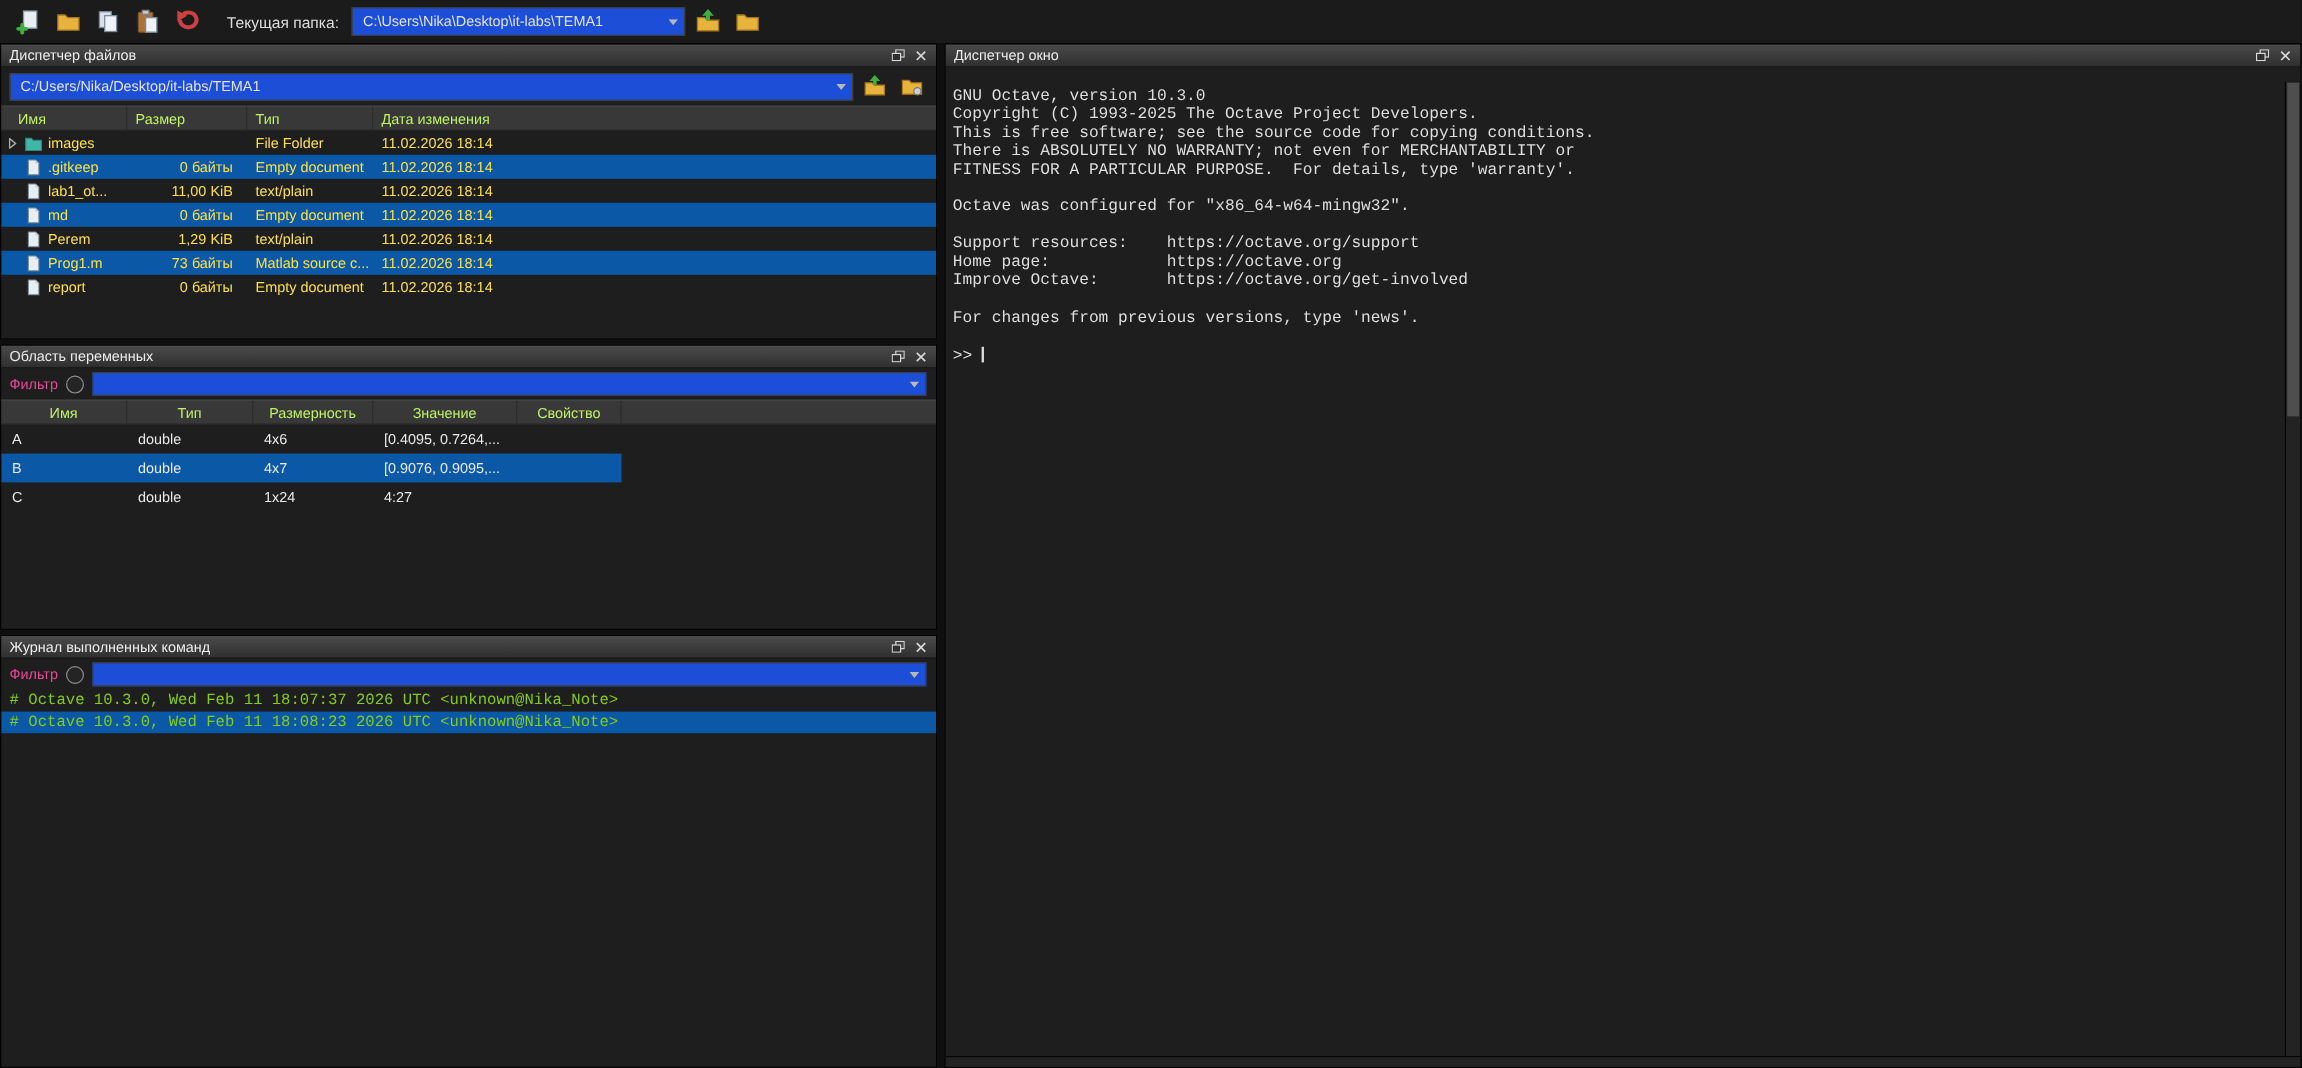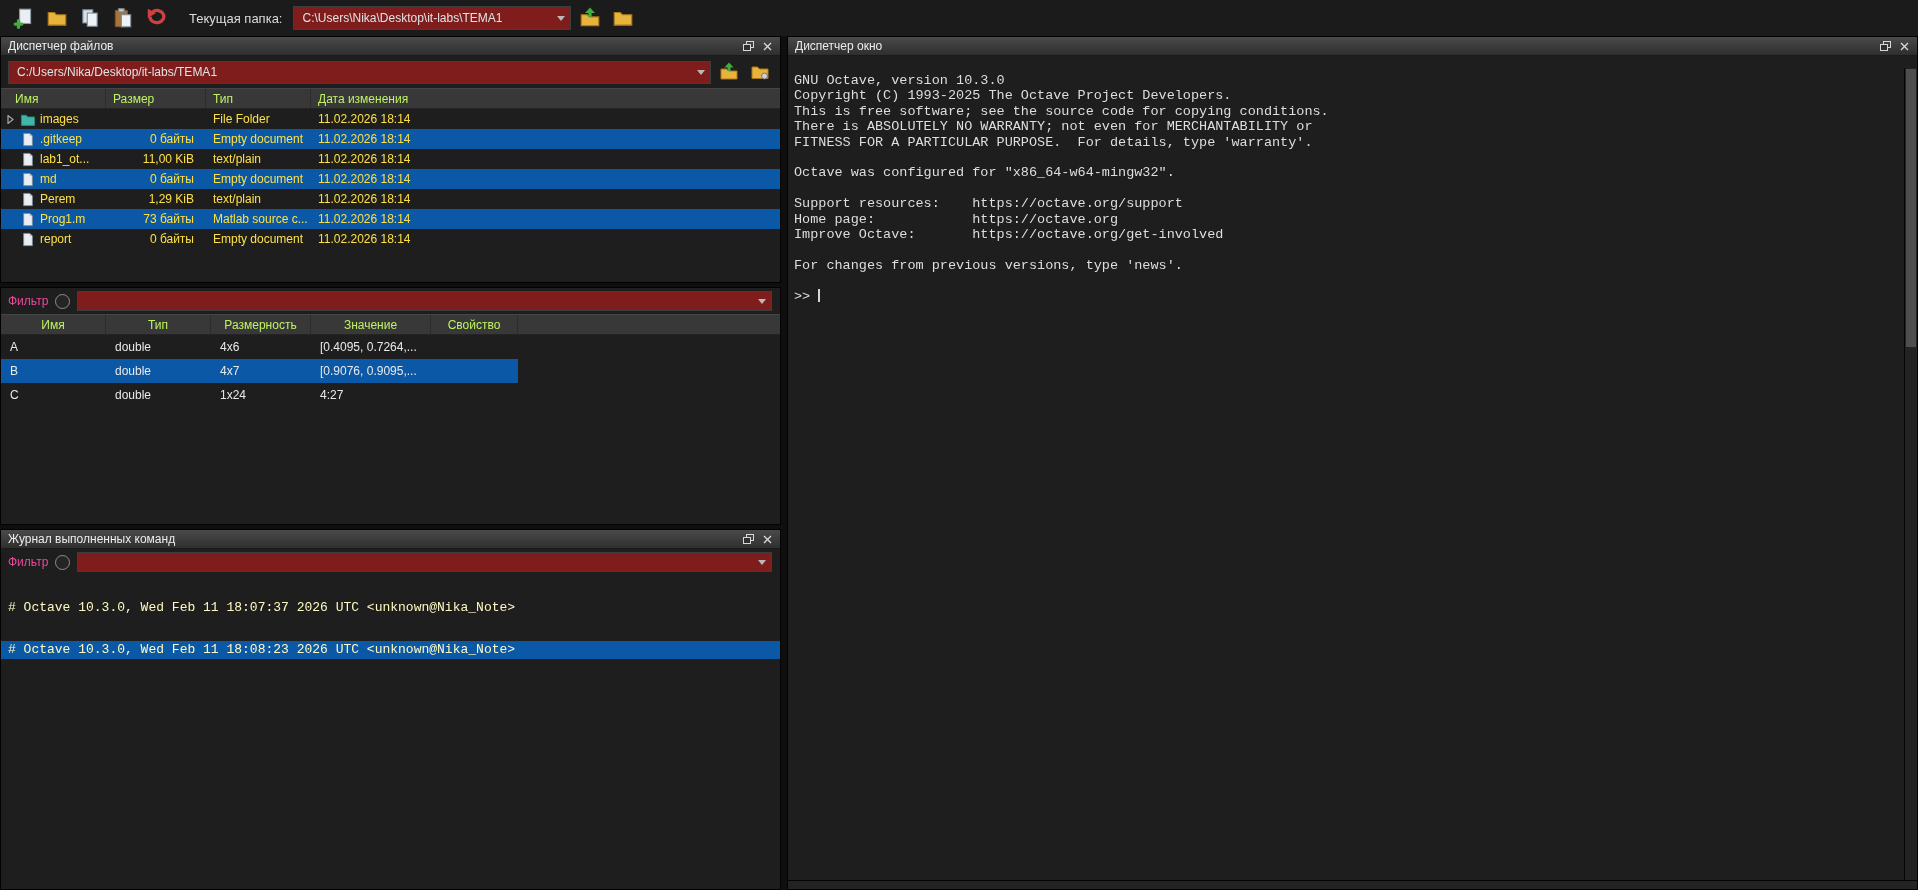--- a/index.html
+++ b/index.html
@@ -8,21 +8,21 @@
     width:1918px; height:890px; background:#181818; overflow:hidden;
     font-family:"Liberation Sans", sans-serif; color:#e4e4e4;
     display:flex; flex-direction:column; position:relative;
   }
   :root { --sel:#0b59a6; }
 
   
   .toolbar { height:36px; flex:none; display:flex; align-items:center; gap:5px; padding:0 10px; background:#1b1b1b; }
   .tbtn { width:28px; height:28px; background:transparent; border:none; display:flex; align-items:center; justify-content:center; cursor:pointer; border-radius:3px; }
   .tlabel { font-size:13px; color:#dcdcdc; margin:0 6px 0 14px; white-space:nowrap; }
-  .combo { display:flex; align-items:center; background:#7f1d1d; border:1px solid #3e3e3e; height:24px; }
+  .combo { display:flex; align-items:center; background:#1d4ed8; border:1px solid #3e3e3e; height:24px; }
   .combo .val { flex:1; font-size:12px; padding:0 8px; color:#e2e2e2; white-space:nowrap; overflow:hidden; }
   .combo .chev { width:18px; display:flex; align-items:center; justify-content:center; }
   .toolbar-combo { width:278px; }
 
   
   .main { flex:1; display:flex; min-height:0; background:#0f0f0f; }
   .left { width:781px; flex:none; display:flex; flex-direction:column; gap:4px; background:#0f0f0f; }
   .vsplit { width:6px; flex:none; background:#0f0f0f; cursor:col-resize; }
   .right { flex:1; min-width:0; display:flex; flex-direction:column; }
 
@@ -63,21 +63,21 @@
   .flabel { font-size:12px; color:#ec4899; }
   .fcheck { width:15px; height:15px; flex:none; border:1px solid #8e8e8e; border-radius:8px; background:#242424; cursor:pointer; }
   .fcombo { flex:1; height:20px; }
 
   
   .wrow { width:517px; display:grid; grid-template-columns:105px 105px 100px 120px 87px; height:24px; align-items:center; font-size:12px; color:#e9e9e9; }
   .wrow.sel { background:var(--sel); }
   .wrow .cell { padding:0 9px; white-space:nowrap; overflow:hidden; }
 
   
-  .hentry { height:18px; line-height:18px; font-family:"Liberation Mono", monospace; font-size:13px; color:#fef9c3; padding:0 7px; white-space:pre; overflow:hidden; cursor:default;margin-top:24px; }
+  .hentry { height:18px; line-height:18px; font-family:"Liberation Mono", monospace; font-size:13px; color:#84cc16; padding:0 7px; white-space:pre; overflow:hidden; cursor:default; }
   .hentry.sel { background:var(--sel); }
 
   
   .cmdwrap { flex:1; display:flex; min-height:0;margin-top:12px; }
   .cmdcontent { flex:1; min-width:0; padding:5px 6px; font-family:"Liberation Mono", monospace; font-size:13.5px; line-height:15.4px; color:#dedede; overflow:hidden; }
   .cline { white-space:pre; min-height:15.4px; }
   .cursor { display:inline-block; width:2px; height:13px; background:#d6d6d6; vertical-align:-2px; }
   .vscroll { width:13px; flex:none; background:#232323; border-left:1px solid #050505; position:relative; }
   .vthumb { position:absolute; top:1px; left:1px; right:1px; height:278px; background:#4e4e4e; }
   .hscroll { height:9px; flex:none; background:#232323; border-top:1px solid #050505; }
@@ -302,20 +302,34 @@
                 <span class="txt">report</span>
               </div>
               <div class="cell csize">0 байты</div>
               <div class="cell">Empty document</div>
               <div class="cell">11.02.2026 18:14</div>
             </div>
           </div>
       </div>
 
       <div class="panel p-workspace">
+        <div class="titlebar">
+          <span class="t">Область переменных</span>
+          <button class="wbtn">
+            <svg width="11" height="10" viewBox="0 0 11 10">
+                <rect x="3.5" y="0.5" width="7" height="6" fill="none" stroke="#d8d8d8"></rect>
+                <rect x="0.5" y="3.5" width="7" height="6" fill="#303030" stroke="#d8d8d8"></rect>
+              </svg>
+          </button>
+          <button class="wbtn">
+            <svg width="9" height="9">
+                <path d="M1 1 L8 8 M8 1 L1 8" stroke="#d8d8d8" stroke-width="1.4"></path>
+              </svg>
+          </button>
+        </div>
         <div class="filterrow">
           <span class="flabel">Фильтр</span>
           <span class="fcheck"></span>
           <div class="combo fcombo">
             <span class="val"></span>
             <span class="chev">
               <svg width="8" height="5">
                   <polygon points="0,0 8,0 4,5" fill="#b9b9b9"></polygon>
                 </svg>
             </span>

